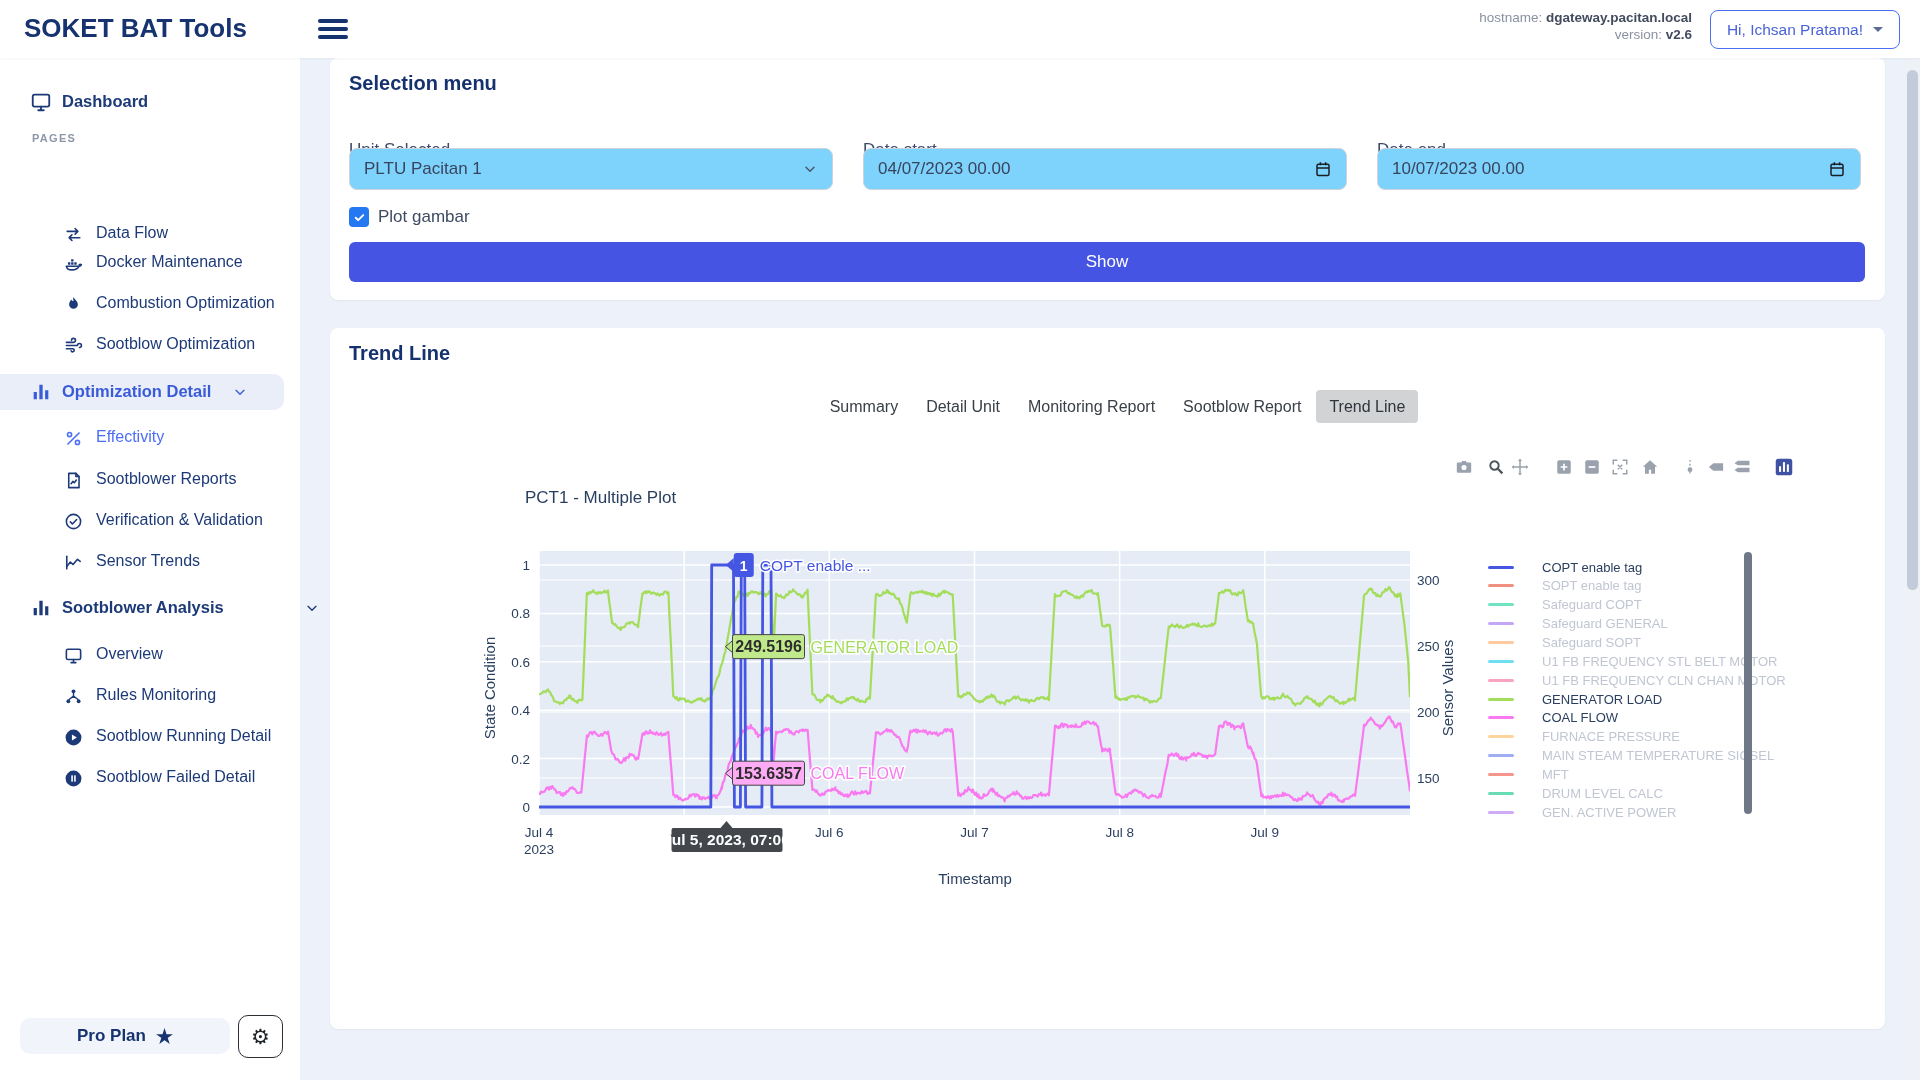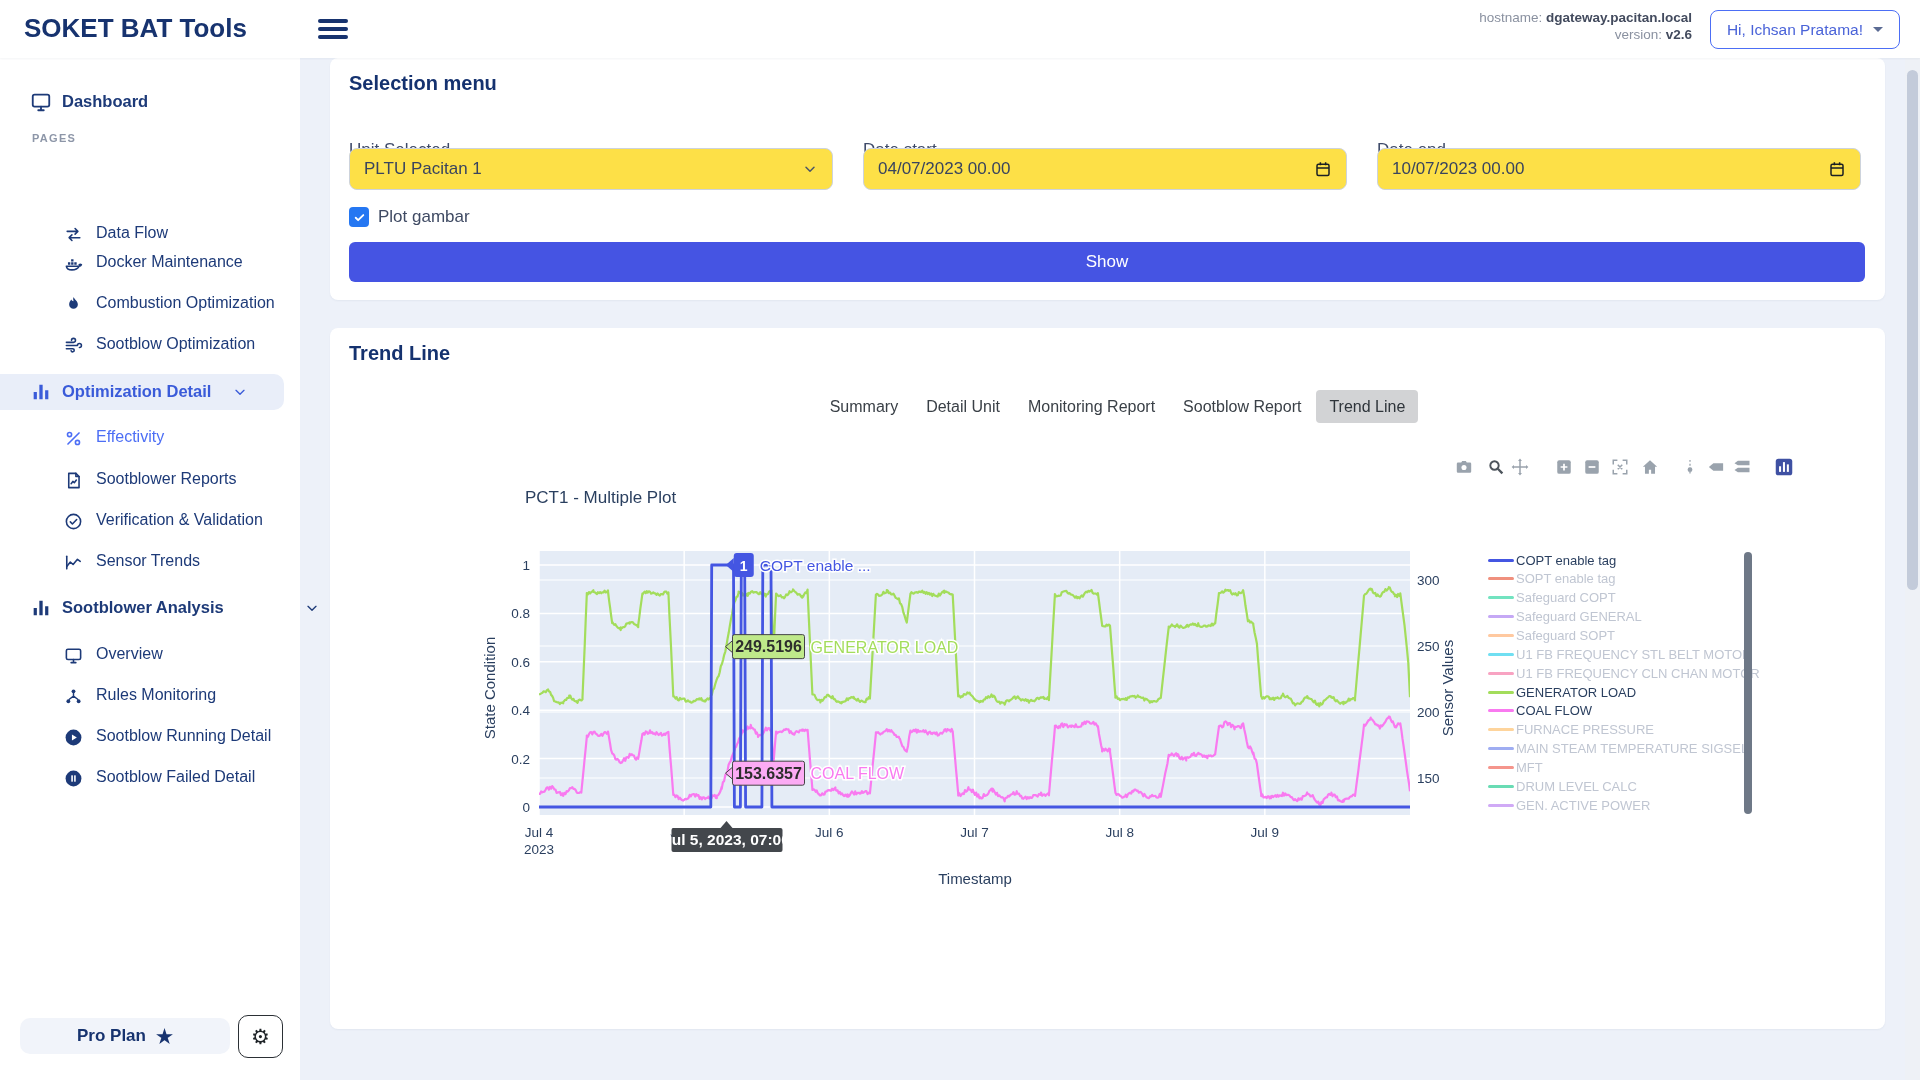--- a/index.html
+++ b/index.html
@@ -31,38 +31,38 @@
            display:flex;align-items:center;justify-content:center;gap:10px;color:#17336f;font-weight:700;font-size:17px;cursor:pointer;}
   .proplan .star{font-size:19px;}
   .gearbtn{position:absolute;left:238px;top:957px;width:43px;height:41px;border:1.5px solid #2b3035;border-radius:10px;
            background:#fff;display:flex;align-items:center;justify-content:center;font-size:21px;color:#1f2428;cursor:pointer;}
   
   .card{position:absolute;left:330px;width:1555px;background:#fff;border-radius:8px;box-shadow:0 1px 2px rgba(15,35,85,.05);}
   #card-selection{top:58px;height:242px;}
   #card-trend{top:328px;height:701px;}
   .card-h{position:absolute;left:19px;top:14px;font-size:20px;font-weight:600;color:#15326f;}
   .f-label{position:absolute;top:58px;font-size:17px;color:#3e4a69;margin-top:24px;}
-  .f-input{position:absolute;top:90px;height:42px;width:484px;border:1px solid #cdd3dc;border-radius:8px;background:#fde047;
+  .f-input{position:absolute;top:90px;height:42px;width:484px;border:1px solid #cdd3dc;border-radius:8px;background:#7dd3fc;
            font-size:17px;color:#39445e;display:flex;align-items:center;padding:0 14px;box-sizing:border-box;cursor:pointer;}
   .f-input .grow{flex:1;}
   .chkrow{position:absolute;left:19px;top:149px;display:flex;align-items:center;gap:9px;}
   .chk{width:20px;height:20px;border-radius:4px;background:#2577f2;display:flex;align-items:center;justify-content:center;cursor:pointer;}
   .chklabel{font-size:17px;color:#3f4a63;}
   .showbtn{position:absolute;left:19px;top:184px;width:1516px;height:40px;background:#4554e3;border:none;border-radius:6px;
            color:#fff;font-size:17px;cursor:pointer;font-family:"Liberation Sans",sans-serif;}
   
   .tabs{position:absolute;top:62px;left:10px;width:100%;display:flex;justify-content:center;gap:2px;}
   .tab{padding:7px 13px;font-size:16px;color:#3a4047;border-radius:4px;cursor:pointer;line-height:19px;}
   .tab.active{background:#d2d3d5;color:#2f353b;}
   
   #chart-svg{position:absolute;left:100px;top:152px;}
   .modebar{position:absolute;left:1125px;top:130px;display:flex;align-items:flex-start;color:#9aa3ad;}
   .mb{width:18px;height:18px;cursor:pointer;}
   .legend{position:absolute;left:1158px;top:223px;width:262px;}
-  .lg-row{position:absolute;left:0;display:flex;align-items:center;gap:2px;height:18px;cursor:pointer;}
+  .lg-row{position:absolute;left:0;display:flex;align-items:center;gap:28px;height:18px;cursor:pointer;margin-top:7px;}
   .lg-swatch{width:26px;height:3px;border-radius:2px;flex:none;}
   .lg-lb{font-size:13px;white-space:nowrap;}
   .lg-scroll{position:absolute;left:1414px;top:224px;width:8px;height:262px;background:#6e7887;border-radius:5px;cursor:pointer;}
   
   .scrollbar{position:absolute;right:0;top:58px;width:15px;height:1022px;background:#eef1f6;}
   .thumb{position:absolute;left:2px;top:12px;width:11px;height:520px;background:#c3cbda;border-radius:6px;cursor:pointer;}
 </style>
 </head>
 <body>
 

